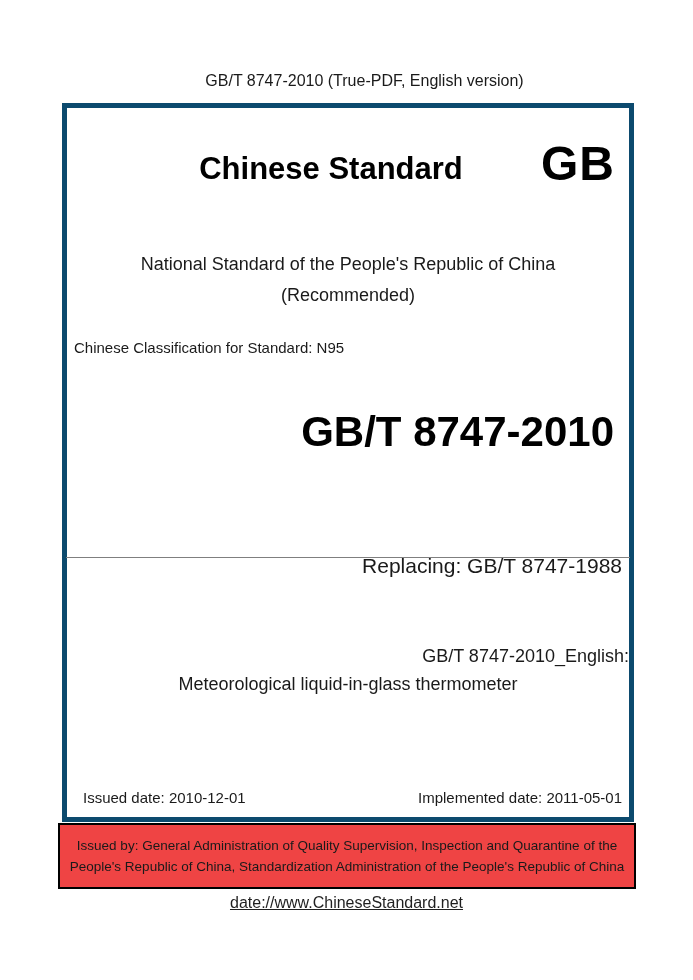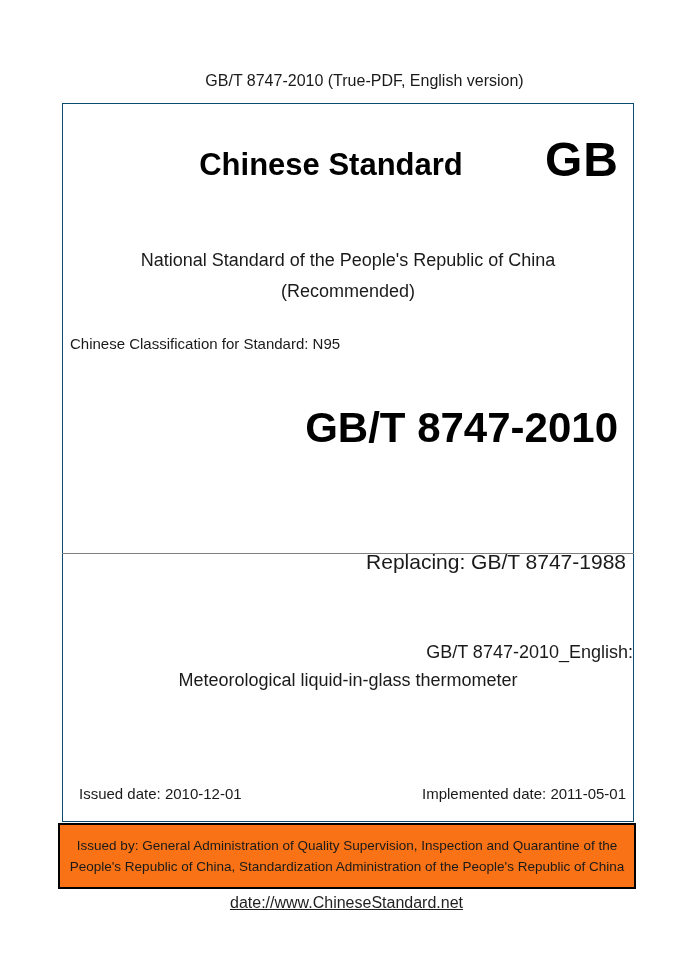--- a/index.html
+++ b/index.html
@@ -19,21 +19,21 @@
     text-align: center;
     font-size: 16px;
     line-height: 1.2;
     color: #1a1a1a;
     padding-left: 36px;
   }
   .cover-box {
     position: absolute;
     left: 62px; top: 103px;
     width: 572px; height: 719px;
-    border: 1px solid #0c4a6e;
+    border: 5px solid #0c4a6e;
     background: #ffffff;
   }
   .cover-title {
     position: absolute;
     top: 45px; left: 0; right: 34px;
     text-align: center;
     font-size: 31px;
     font-weight: bold;
     line-height: 1;
     color: #000000;
@@ -112,21 +112,21 @@
     position: absolute;
     top: 681px; right: 7px;
     font-size: 15px;
     line-height: 1.2;
   }
   .issuer-box {
     position: absolute;
     left: 58px; top: 823px;
     width: 578px; height: 66px;
     border: 2px solid #000000;
-    background: #f97316;
+    background: #ef4444;
     display: flex;
     align-items: center;
     justify-content: center;
   }
   .issuer-text {
     text-align: center;
     font-size: 13.5px;
     line-height: 21px;
     padding: 0 1px;
     color: #1a1a1a;

